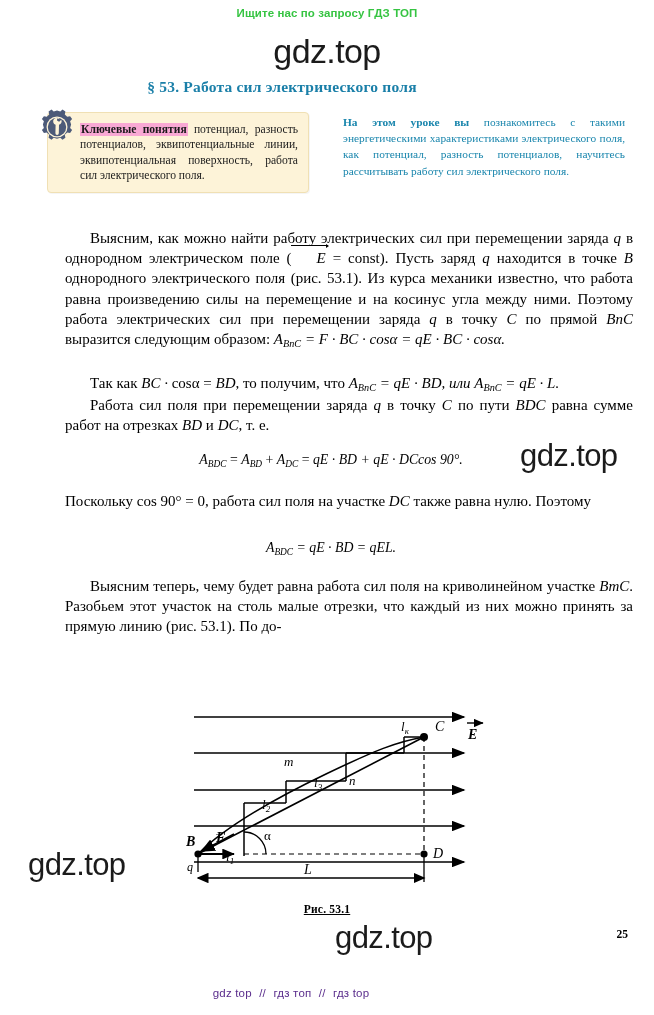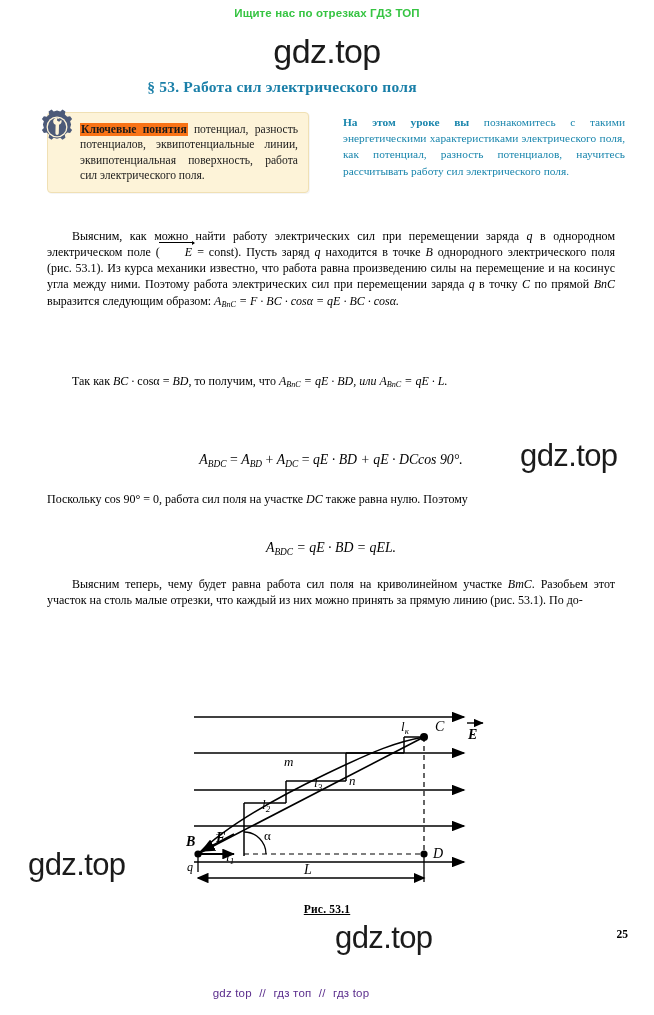--- a/index.html
+++ b/index.html
@@ -70,21 +70,21 @@
     border-radius: 4px;
     padding: 9px 10px 9px 32px;
     font-size: 11.6px;
     line-height: 1.32;
     color: #1a1a1a;
     text-align: justify;
     box-shadow: 1px 1px 0 rgba(0,0,0,0.04);
   }
   .keybox-label {
     font-weight: bold;
-    background: #f97316;
+    background: #f9a8d4;
     padding: 0 1px;
   }
   .gear-icon {
     position: absolute;
     top: -5px;
     left: -10px;
     width: 40px;
     height: 40px;
     z-index: 3;
   }
@@ -100,23 +100,23 @@
     line-height: 1.42;
     color: #1a86ad;
     text-align: justify;
     text-align-last: left;
   }
   .intro-teal b { font-weight: bold; }
 
   
   .body-block {
     position: absolute;
-    left: 47px;
+    left: 65px;
     width: 568px;
-    font-size: 12px;
+    font-size: 15px;
     line-height: 1.345;
     text-align: justify;
     text-align-last: left;
   }
   .body-block p { margin: 0; text-indent: 25px; }
   .body-block p.noindent { text-indent: 0; }
 
   .it { font-style: italic; }
   .sub {
     font-size: 0.68em;
@@ -208,21 +208,21 @@
     font-size: 11.5px;
     color: #5a2d8c;
     letter-spacing: 0.2px;
   }
   .footer-links span { margin: 0 2px; }
   .footer-sep { color: #5a2d8c; }
 </style>
 </head>
 <body>
 
-<div class="promo-header">Ищите нас по отрезках ГДЗ ТОП</div>
+<div class="promo-header">Ищите нас по запросу ГДЗ ТОП</div>
 <div class="site-logo">gdz.top</div>
 <div class="section-title">§ 53. Работа сил электрического поля</div>
 
 <div class="keybox-wrap">
   <svg class="gear-icon" viewBox="0 0 40 40">
     <path d="M20 3.5 l3.3 1.0 2.2-2.0 2.9 2.0 -0.6 2.9 2.4 2.4 2.9-0.6 2.0 2.9 -2.0 2.2 1.0 3.3 -1.0 3.3 2.0 2.2 -2.0 2.9 -2.9-0.6 -2.4 2.4 0.6 2.9 -2.9 2.0 -2.2-2.0 -3.3 1.0 -3.3-1.0 -2.2 2.0 -2.9-2.0 0.6-2.9 -2.4-2.4 -2.9 0.6 -2.0-2.9 2.0-2.2 -1.0-3.3 1.0-3.3 -2.0-2.2 2.0-2.9 2.9 0.6 2.4-2.4 -0.6-2.9 2.9-2.0 2.2 2.0 Z" fill="#4c5a79"></path>
     <circle cx="20" cy="20" r="10.5" fill="#fdf3d8"></circle>
     <circle cx="20" cy="20" r="9.2" fill="#4c5a79"></circle>
     <path d="M22.6 12.2 a3.6 3.6 0 1 0 -4.0 5.6 l-0.2 8.4 a1.7 1.7 0 0 0 3.4 0.05 l0.2-8.4 a3.6 3.6 0 0 0 2.2-5.2 l-2.0 2.0 -2.0-1.0 -0.2-2.2 Z" fill="#fdf3d8"></path>
   </svg>
@@ -234,20 +234,21 @@
 <div class="intro-teal">
   <b>На этом уроке вы</b><span> познакомитесь с такими энергетическими характеристиками электрического поля, как потенциал, разность потенциалов, научитесь рассчитывать работу сил электрического поля.</span>
 </div>
 
 <div class="body-block" style="top:228px;">
   <p><span>Выясним, как можно найти работу электрических сил при перемещении заряда </span><span class="it">q</span><span> в однородном электрическом поле (</span><span class="it vecbar">E</span><span> = const). Пусть заряд </span><span class="it">q</span><span> находится в точке </span><span class="it">B</span><span> однородного электрического поля (рис. 53.1). Из курса механики известно, что работа равна произведению силы на перемещение и на косинус угла между ними. Поэтому работа электрических сил при перемещении заряда </span><span class="it">q</span><span> в точку </span><span class="it">C</span><span> по прямой </span><span class="it">BnC</span><span> выразится следующим образом: </span><span class="it">A</span><span class="sub">BnC</span><span class="it"> = F · BC · cosα = qE · BC · cosα.</span></p>
 </div>
 
 <div class="body-block" style="top:373px;">
   <p><span>Так как </span><span class="it">BC · </span><span>cos</span><span>α = </span><span class="it">BD</span><span>, то получим, что </span><span class="it">A</span><span class="sub">BnC</span><span class="it"> = qE · BD, или </span><span class="it">A</span><span class="sub">BnC</span><span class="it"> = qE · L.</span></p>
+  <p><span>Работа сил поля при перемещении заряда </span><span class="it">q</span><span> в точку </span><span class="it">C</span><span> по пути </span><span class="it">BDC</span><span> равна сумме работ на отрезках </span><span class="it">BD</span><span> и </span><span class="it">DC</span><span>, т. е.</span></p>
 </div>
 
 <div class="formula" style="top:452px;">
   <span>A</span><span class="sub">BDC</span><span class="up"> = </span><span>A</span><span class="sub">BD</span><span class="up"> + </span><span>A</span><span class="sub">DC</span><span class="up"> = </span><span>qE · BD + qE · DCcos 90°.</span>
 </div>
 
 <div class="body-block" style="top:491px;">
   <p class="noindent"><span>Поскольку cos 90° = 0, работа сил поля на участке </span><span class="it">DC</span><span> также равна нулю. Поэтому</span></p>
 </div>
 

